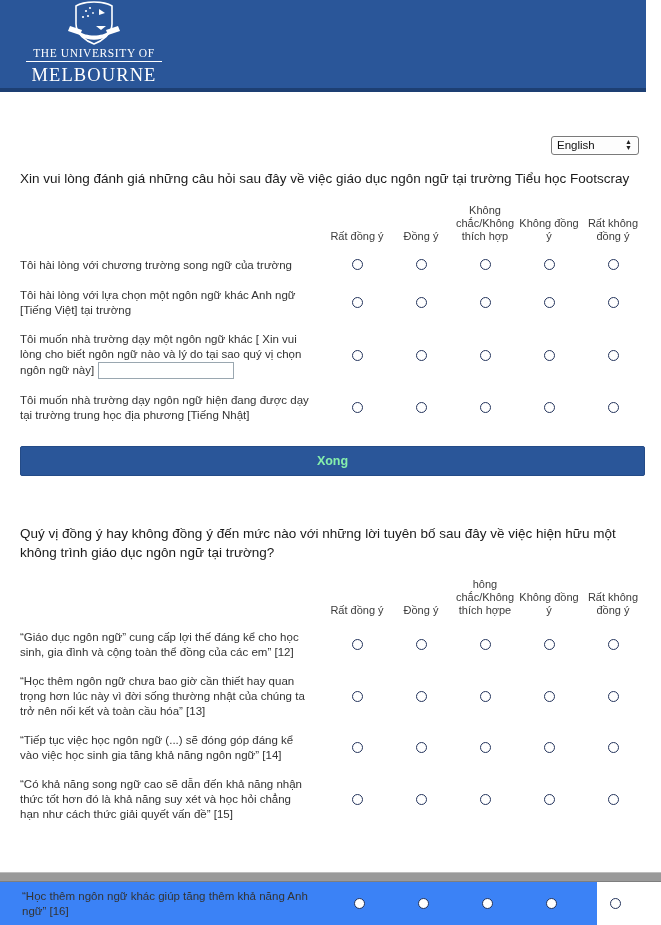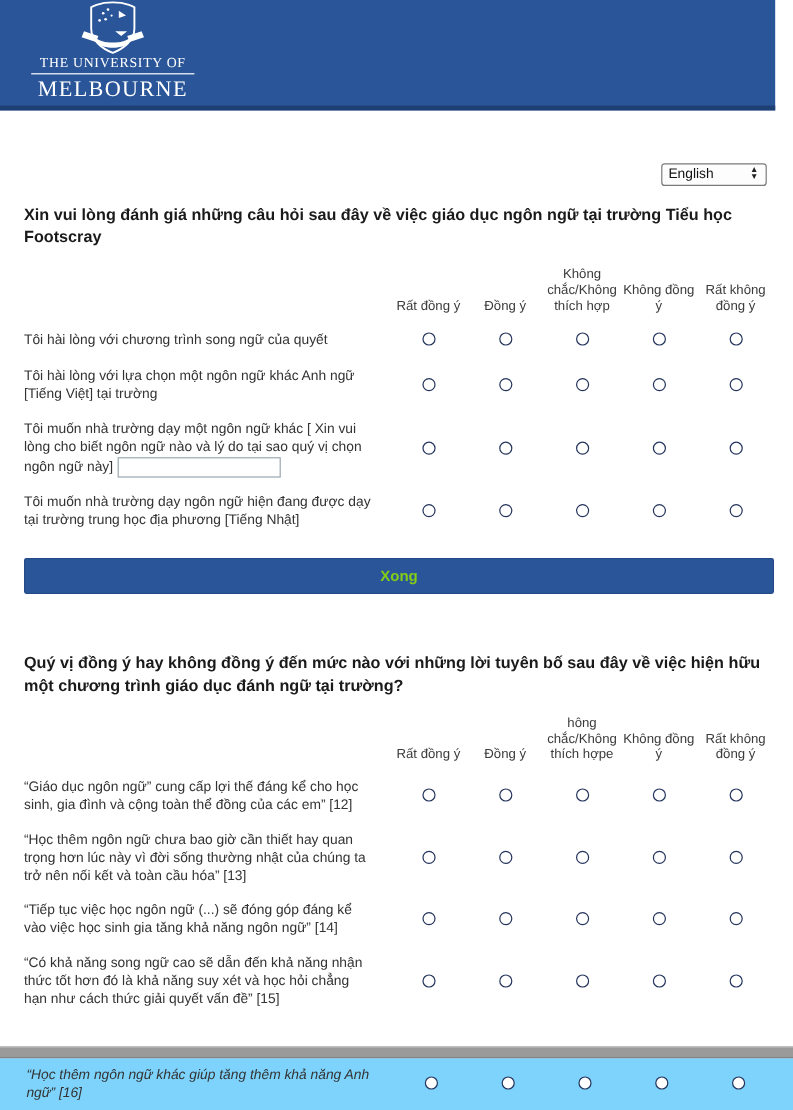--- a/index.html
+++ b/index.html
@@ -108,21 +108,21 @@
     line-height: 6px;
   }
   .lang-arrows span {
     font-size: 7px;
     color: #222;
     display: block;
   }
 
   h2.section-title {
     font-size: 13.5px;
-    font-weight: bold;
+    font-weight: normal;
     color: #1a1a1a;
     line-height: 19px;
     margin: 14px 0 0 2px;
     max-width: 620px;
   }
 
   
   table.matrix {
     width: 625px;
     border-collapse: collapse;
@@ -180,21 +180,21 @@
   }
 
   
   .submit-btn {
     display: block;
     width: 625px;
     height: 30px;
     margin: 16px 0 0 2px;
     background: #2a5699;
     border: 1px solid #244b87;
-    color: #84cc16;
+    color: #86efac;
     font-size: 12.5px;
     font-weight: bold;
     font-family: "Liberation Sans", sans-serif;
     cursor: pointer;
     border-radius: 2px;
   }
 
   .section-gap { height: 34px; }
 
   
@@ -203,25 +203,24 @@
     left: 0;
     width: 661px;
     height: 8px;
     background: #9a9a9a;
     border-top: 1px solid #bdbdbd;
     border-bottom: 1px solid #7e7e7e;
   }
   .below-divider {
     position: absolute;
     left: 0;
-    width: 661px;
-    background: #7dd3fc;
+    width: 597px;
+    background: #3b82f6;
     box-sizing: border-box;
     padding: 0 20px;
-    font-style: italic;
   }
 </style>
 </head>
 <body>
 
 <div class="site-header">
   <div class="brand">
     <svg class="crest" viewBox="0 0 84 46">
       <path d="M42 2 C30 2 24 6 24 6 L24 24 C24 34 34 41 42 44 C50 41 60 34 60 24 L60 6 C60 6 54 2 42 2 Z" fill="none" stroke="#ffffff" stroke-width="1.6"></path>
       <circle cx="34" cy="11" r="1.1" fill="#ffffff"></circle>
@@ -269,21 +268,21 @@
         <th class="blank-head"></th>
         <th class="opt-head">Rất đồng ý</th>
         <th class="opt-head">Đồng ý</th>
         <th class="opt-head">Không chắc/Không thích hợp</th>
         <th class="opt-head">Không đồng ý</th>
         <th class="opt-head">Rất không đồng ý</th>
       </tr>
     </thead>
     <tbody>
       <tr>
-        <td class="q-label">Tôi hài lòng với chương trình song ngữ của quyết</td>
+        <td class="q-label">Tôi hài lòng với chương trường song ngữ của trường</td>
         <td class="opt-cell"><span class="radio"></span></td>
         <td class="opt-cell"><span class="radio"></span></td>
         <td class="opt-cell"><span class="radio"></span></td>
         <td class="opt-cell"><span class="radio"></span></td>
         <td class="opt-cell"><span class="radio"></span></td>
       </tr>
       <tr>
         <td class="q-label">Tôi hài lòng với lựa chọn một ngôn ngữ khác Anh ngữ [Tiếng Việt] tại trường</td>
         <td class="opt-cell"><span class="radio"></span></td>
         <td class="opt-cell"><span class="radio"></span></td>
@@ -307,21 +306,21 @@
         <td class="opt-cell"><span class="radio"></span></td>
         <td class="opt-cell"><span class="radio"></span></td>
       </tr>
     </tbody>
   </table>
 
   <button class="submit-btn">Xong</button>
 
   <div class="section-gap"></div>
 
-  <h2 class="section-title">Quý vị đồng ý hay không đồng ý đến mức nào với những lời tuyên bố sau đây về việc hiện hữu một chương trình giáo dục đánh ngữ tại trường?</h2>
+  <h2 class="section-title">Quý vị đồng ý hay không đồng ý đến mức nào với những lời tuyên bố sau đây về việc hiện hữu một không trình giáo dục ngôn ngữ tại trường?</h2>
 
   <table class="matrix">
     <colgroup>
       <col class="c-label">
         <col class="c-opt">
         <col class="c-opt">
         <col class="c-opt">
         <col class="c-opt">
         <col class="c-opt">
     </colgroup>

